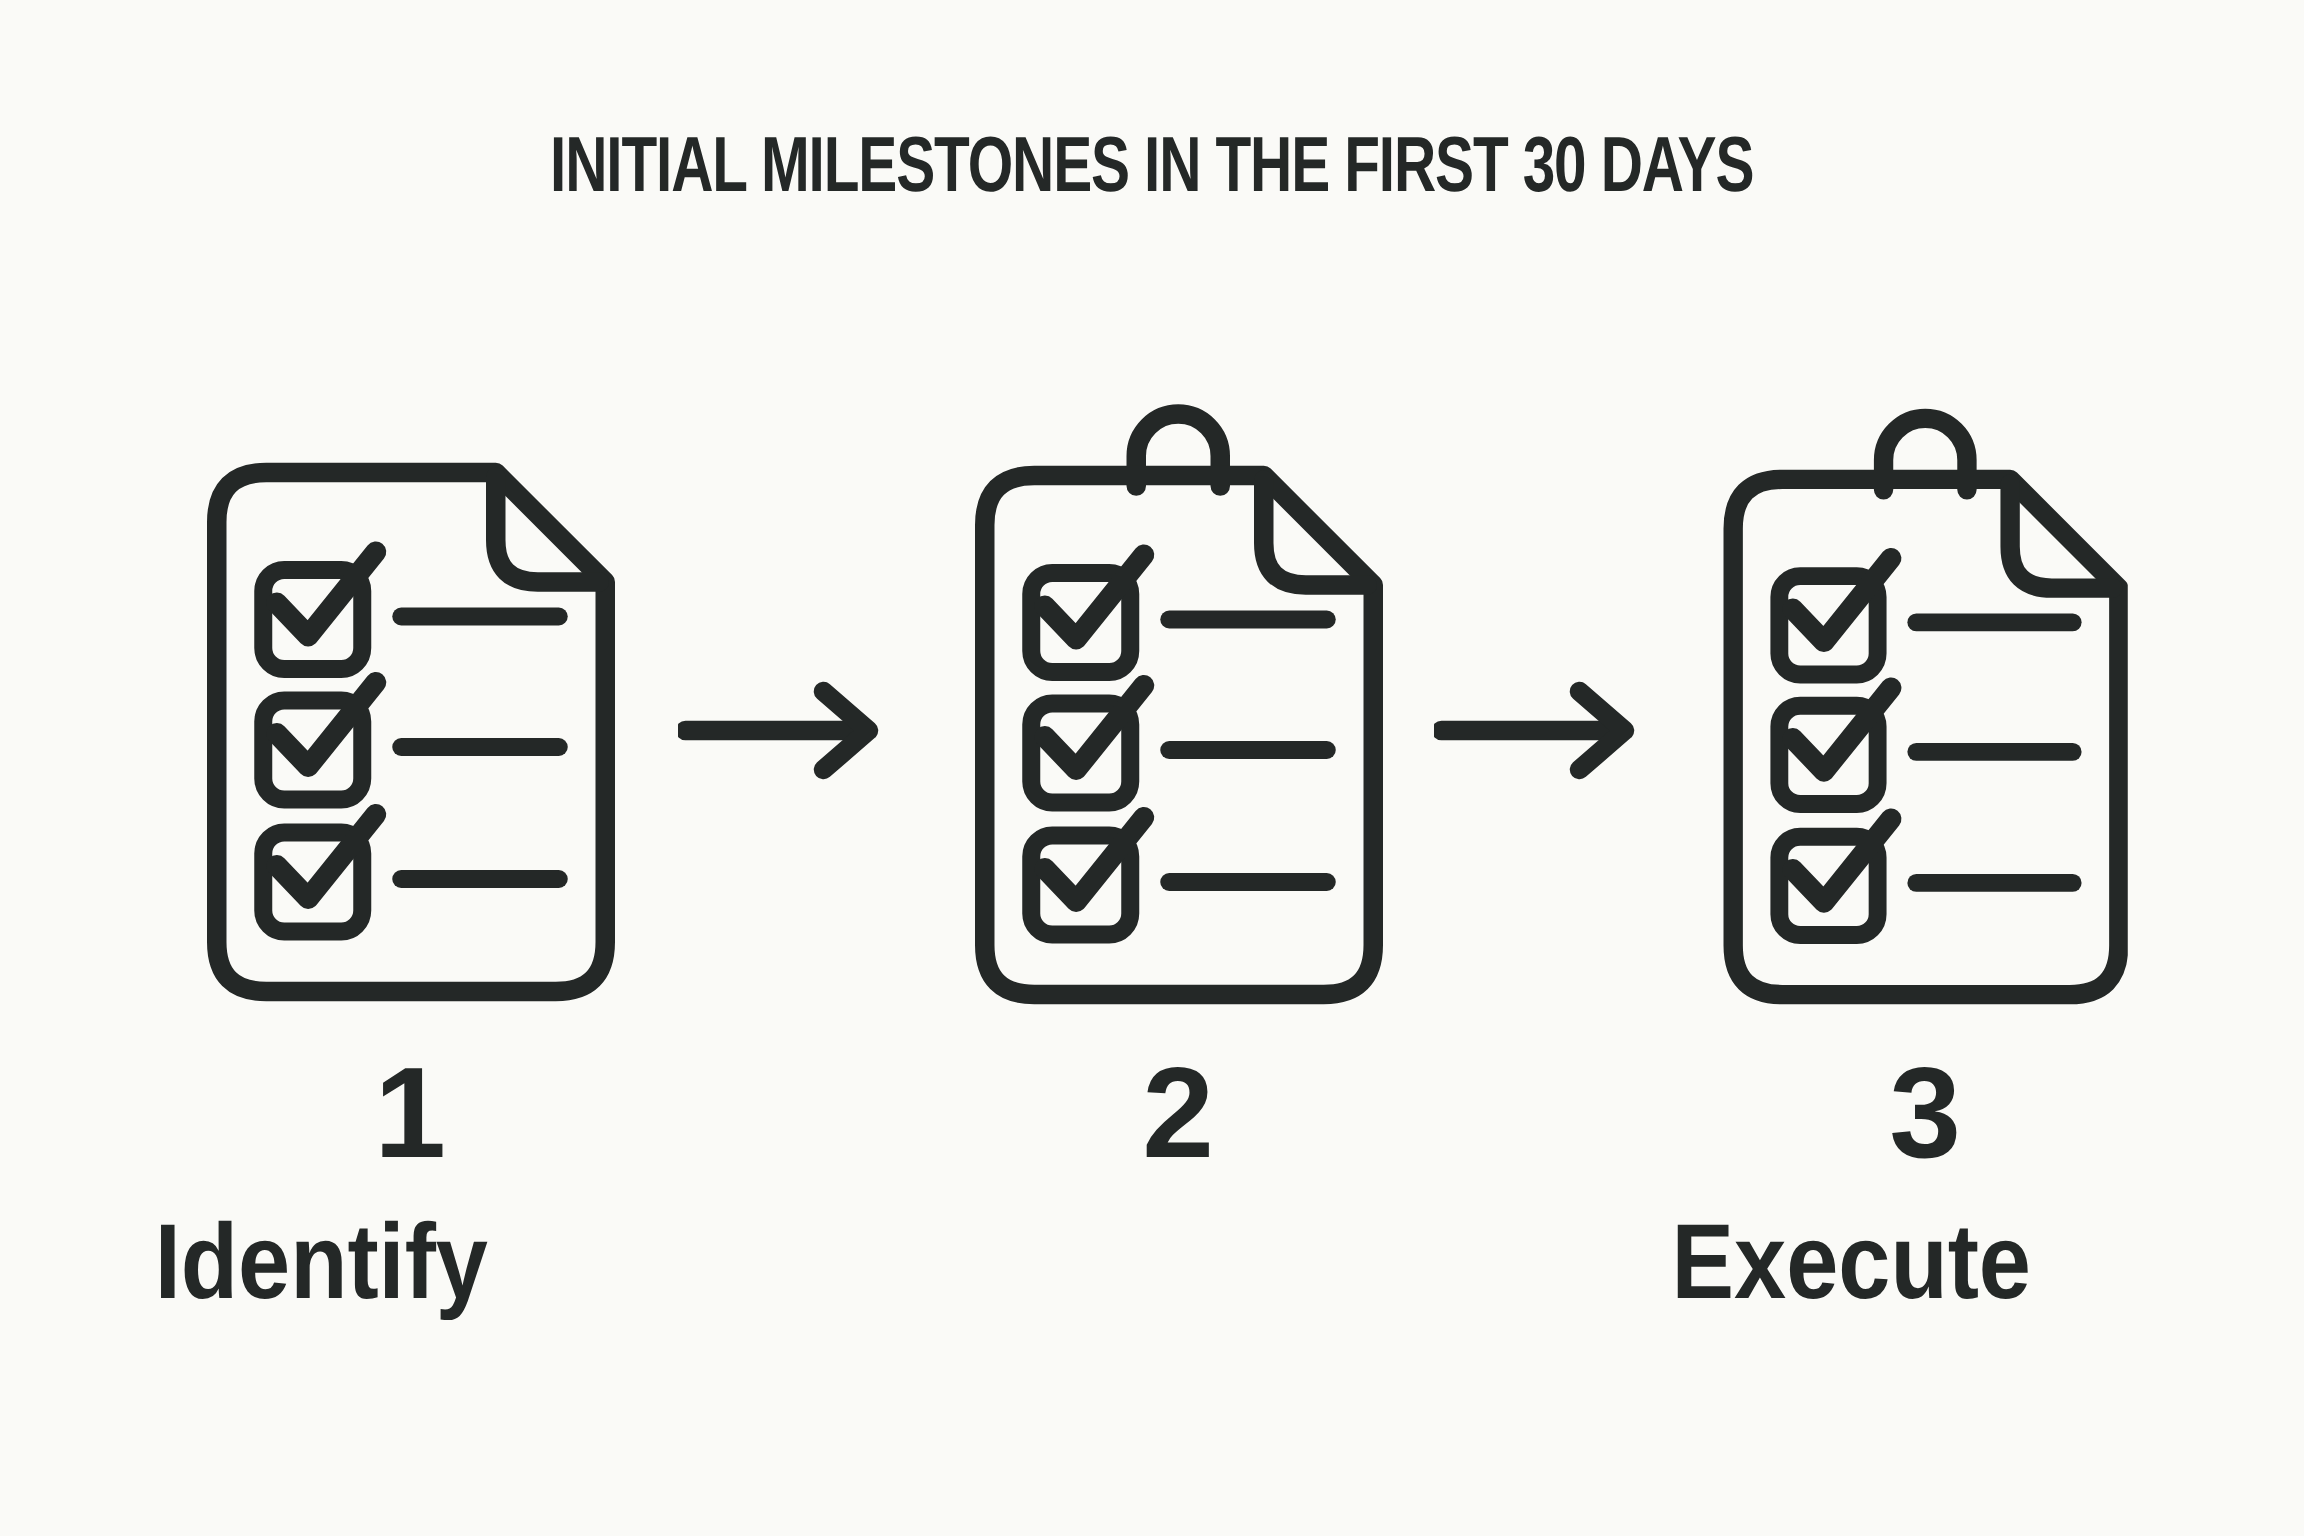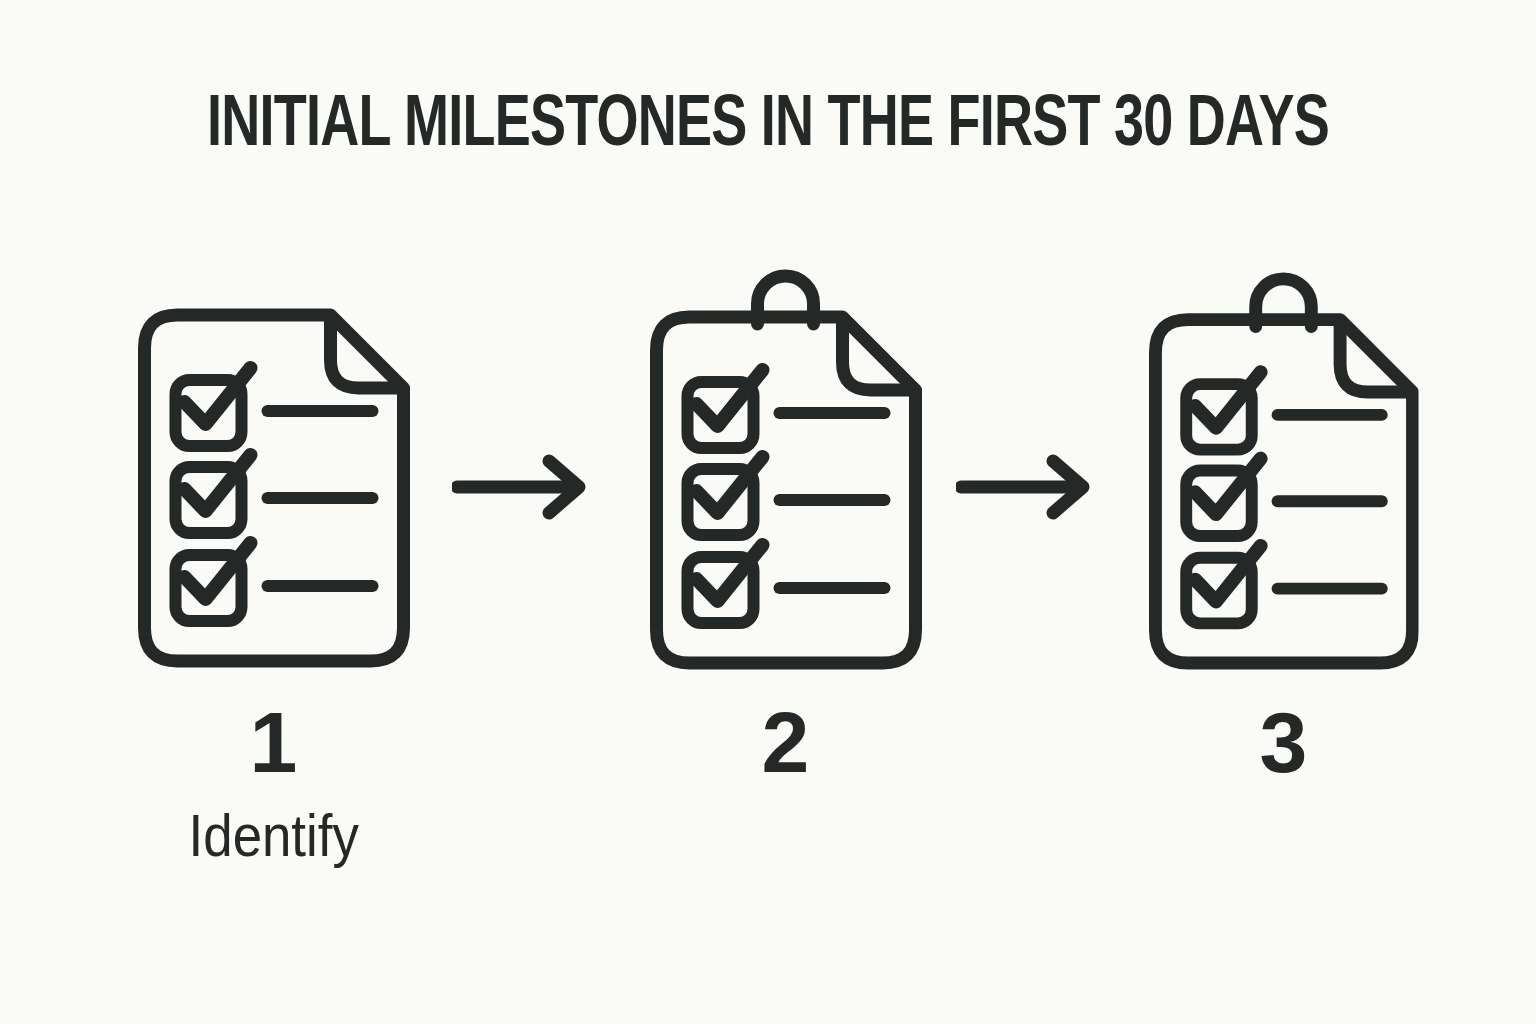--- a/index.html
+++ b/index.html
@@ -19,21 +19,21 @@
     overflow: hidden;
     background: var(--bg);
   }
   .title {
     position: absolute;
     top: 84px;
     left: 0;
     width: 100%;
     margin: 0;
     text-align: center;
-    font-size: 72px;
+    font-size: 52px;
     line-height: 1;
     font-weight: 700;
     white-space: nowrap;
     color: var(--ink);
   }
   .title .condense {
     display: inline-block;
     transform: scaleX(0.75);
     transform-origin: 50% 50%;
     letter-spacing: -1px;
@@ -65,24 +65,24 @@
     font-size: 86px;
     line-height: 1;
     font-weight: 700;
     color: var(--ink);
   }
   .step-label {
     position: absolute;
     top: 806px;
     left: 0;
     width: 100%;
-    text-align: center;
-    font-size: 60px;
+    text-align: left;
+    font-size: 71px;
     line-height: 1;
-    font-weight: 400;
+    font-weight: 700;
     white-space: nowrap;
     color: var(--ink);
   }
   .step-label .condense {
     display: inline-block;
     transform: scaleX(0.88);
     transform-origin: 50% 50%;
   }
   .arrow {
     position: absolute;
@@ -189,15 +189,16 @@
           </g>
           <g transform="translate(0,175)">
             <rect x="38" y="72" width="66" height="66" rx="14" stroke-width="12"></rect>
             <path stroke-width="14" d="M 47,94 L 68,116 L 113,60"></path>
             <path stroke-width="12" d="M 130,103 H 235"></path>
           </g>
         </g>
       </g>
     </svg>
     <div class="step-number">3</div>
+    <div class="step-label"><span class="condense">Execute</span></div>
   </div>
 
 </div>
 
 </body></html>

